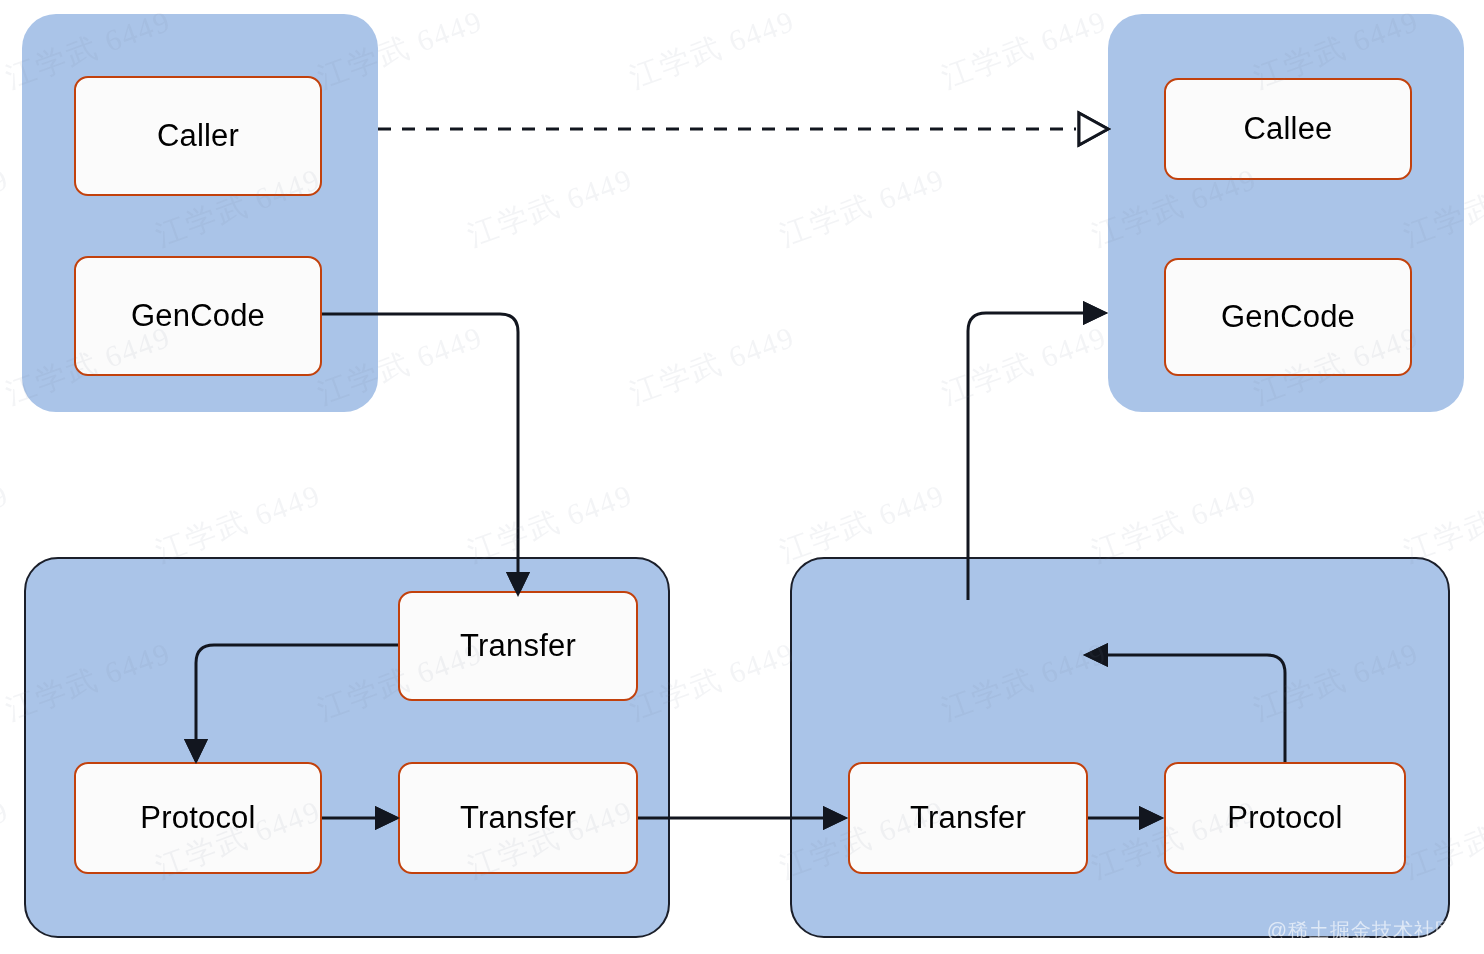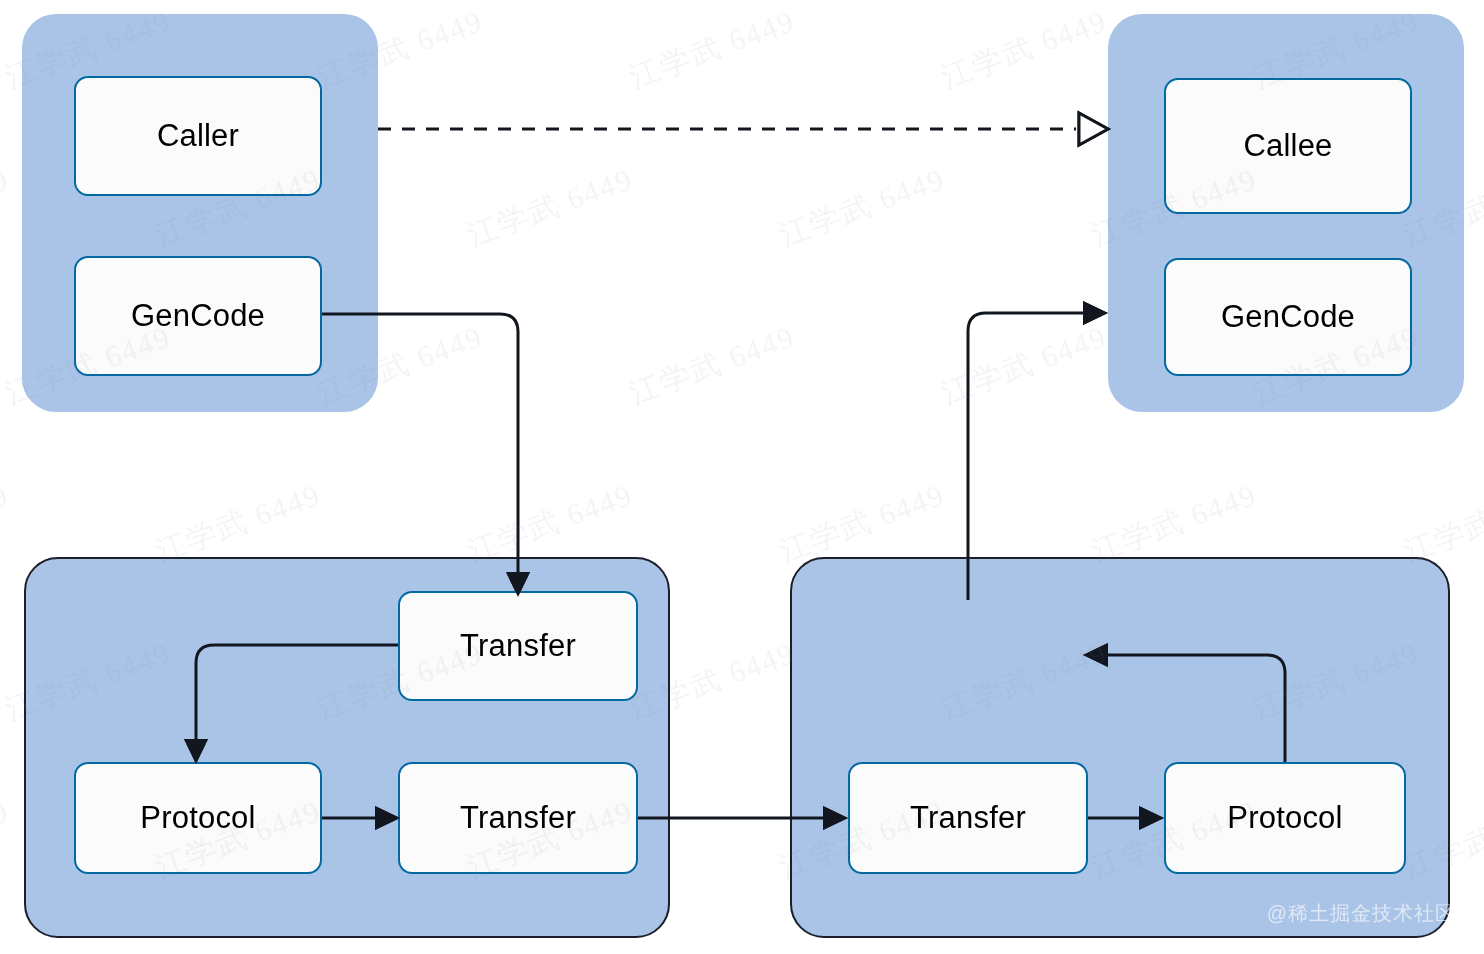--- a/index.html
+++ b/index.html
@@ -46,21 +46,21 @@
     box-sizing: border-box;
     z-index: 1;
   }
   .group.bordered {
     border: 2px solid #1b1f2a;
   }
   
   .node {
     position: absolute;
     background: #fbfbfb;
-    border: 2px solid #0369a1;
+    border: 2px solid #c2410c;
     border-radius: 14px;
     box-sizing: border-box;
     display: flex;
     align-items: center;
     justify-content: center;
     z-index: 3;
     color: #000000;
     font-size: 31px;
     font-family: "Liberation Sans", sans-serif;
     font-weight: 400;
@@ -86,21 +86,21 @@
   .edge.dashed {
     stroke-dasharray: 13 11;
     stroke-width: 3;
   }
   .arrowhead-solid { fill: #12161f; stroke: none; }
   .arrowhead-hollow { fill: #ffffff; stroke: #12161f; stroke-width: 3; stroke-linejoin: miter; }
   
   #credit {
     position: absolute;
     right: 28px;
-    bottom: 27px;
+    bottom: 10px;
     z-index: 6;
     font-family: "Liberation Sans", sans-serif;
     font-size: 20px;
     color: rgba(255,255,255,0.62);
     letter-spacing: 1px;
     white-space: nowrap;
     user-select: none;
   }
 </style>
 </head>
@@ -160,21 +160,21 @@
   </svg>
 
   <div class="node" id="n-caller" style="left:74px; top:76px; width:248px; height:120px;">
     <span>Caller</span>
   </div>
 
   <div class="node" id="n-caller-gencode" style="left:74px; top:256px; width:248px; height:120px;">
     <span>GenCode</span>
   </div>
 
-  <div class="node" id="n-callee" style="left:1164px; top:78px; width:248px; height:136px;">
+  <div class="node" id="n-callee" style="left:1164px; top:78px; width:248px; height:102px;">
     <span>Callee</span>
   </div>
 
   <div class="node" id="n-callee-gencode" style="left:1164px; top:258px; width:248px; height:118px;">
     <span>GenCode</span>
   </div>
 
   <div class="node" id="n-encoder" style="left:398px; top:591px; width:240px; height:110px;">
     <span>Transfer</span>
   </div>

